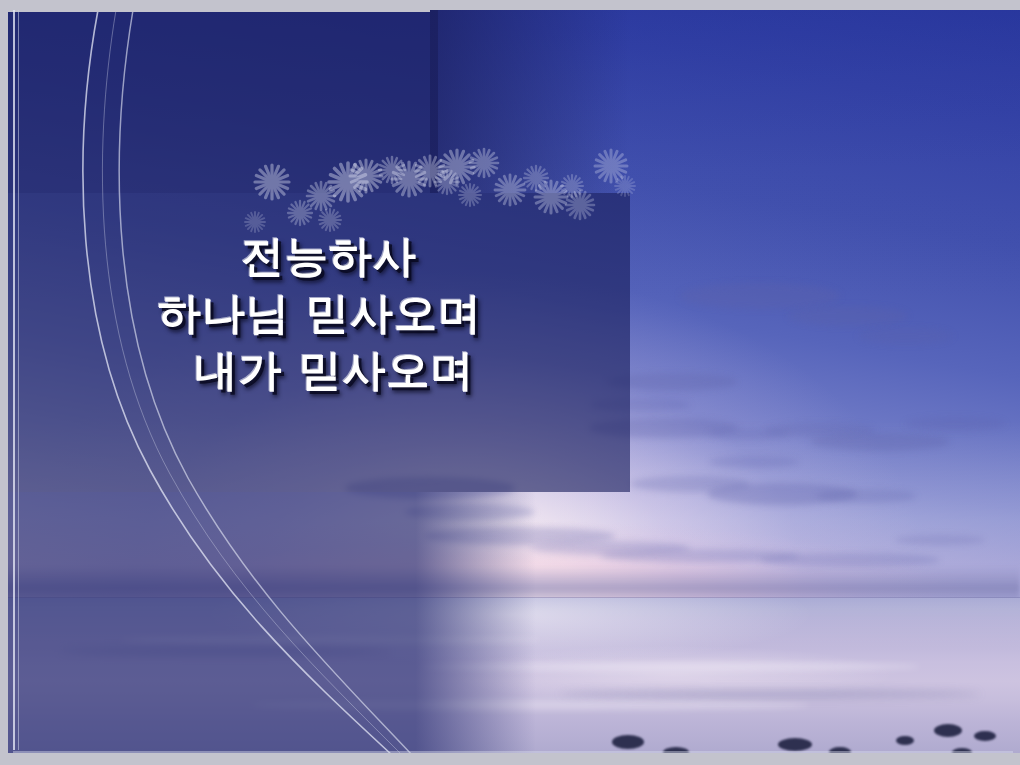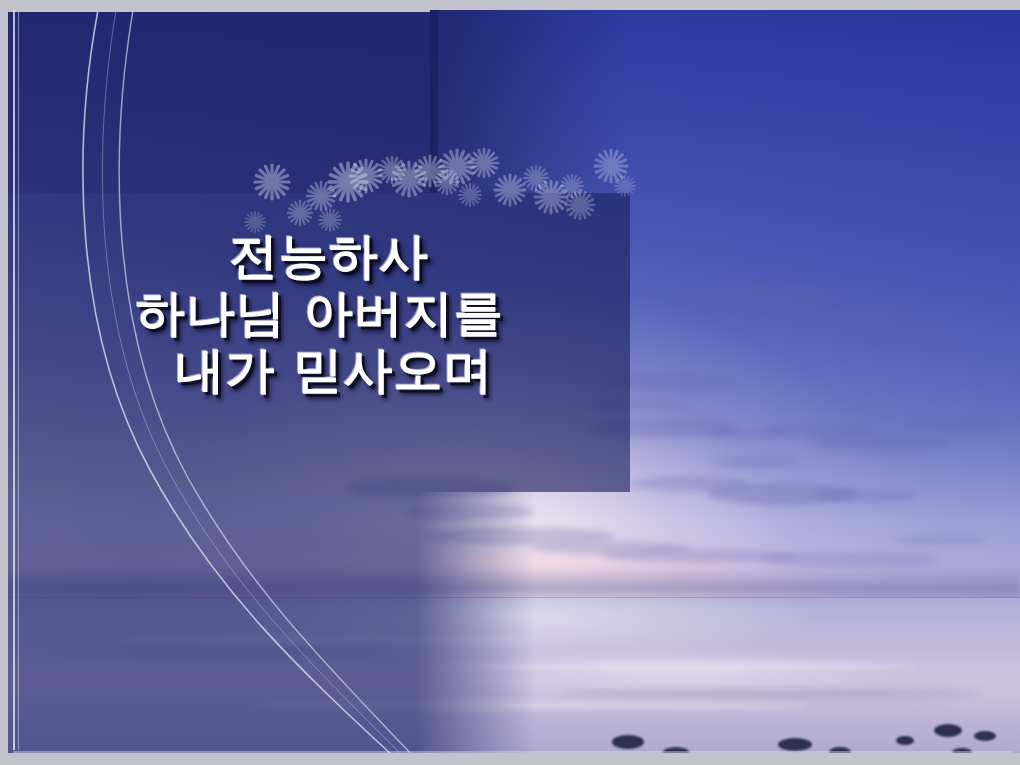--- a/index.html
+++ b/index.html
@@ -233,21 +233,21 @@
     position: absolute;
     left: 20px;
     top: 228px;
     width: 600px;
     text-align: center;
   }
   .lyric-line {
     color: #ffffff;
     font-family: "DejaVu Sans", sans-serif;
     font-weight: bold;
-    font-size: 49px;
+    font-size: 43px;
     line-height: 57px;
     letter-spacing: 1px;
     white-space: nowrap;
     text-shadow:
       3px 3px 0 rgba(8,8,30,0.80),
       4px 5px 4px rgba(5,5,22,0.70),
       -1px -1px 0 rgba(255,255,255,0.55);
   }
   .ll-1 { padding-left: 18px; }
   .ll-2 { padding-left: 4px; }
@@ -399,21 +399,21 @@
         <use xlink:href="#flake" transform="translate(572,186) scale(1.1)" opacity="0.26"></use>
         <use xlink:href="#flake" transform="translate(580,205) scale(1.4)" opacity="0.28"></use>
         <use xlink:href="#flake" transform="translate(611,166) scale(1.6)" opacity="0.3"></use>
         <use xlink:href="#flake" transform="translate(625,186) scale(1)" opacity="0.2"></use>
         <use xlink:href="#flake" transform="translate(255,222) scale(1)" opacity="0.22"></use>
       </g>
   </svg>
 
   <div class="lyrics">
     <div class="lyric-line ll-1">전능하사</div>
-    <div class="lyric-line ll-3">하나님 아버지를</div>
+    <div class="lyric-line ll-3">하나님 믿사오며</div>
     <div class="lyric-line ll-4">내가 믿사오며</div>
   </div>
 
   <div class="frame-top"></div>
   <div class="frame-top-partial"></div>
   <div class="frame-left"></div>
   <div class="frame-bottom"></div>
   <div class="hairline-a"></div>
   <div class="hairline-b"></div>
   <div class="hairline-bottom"></div>

